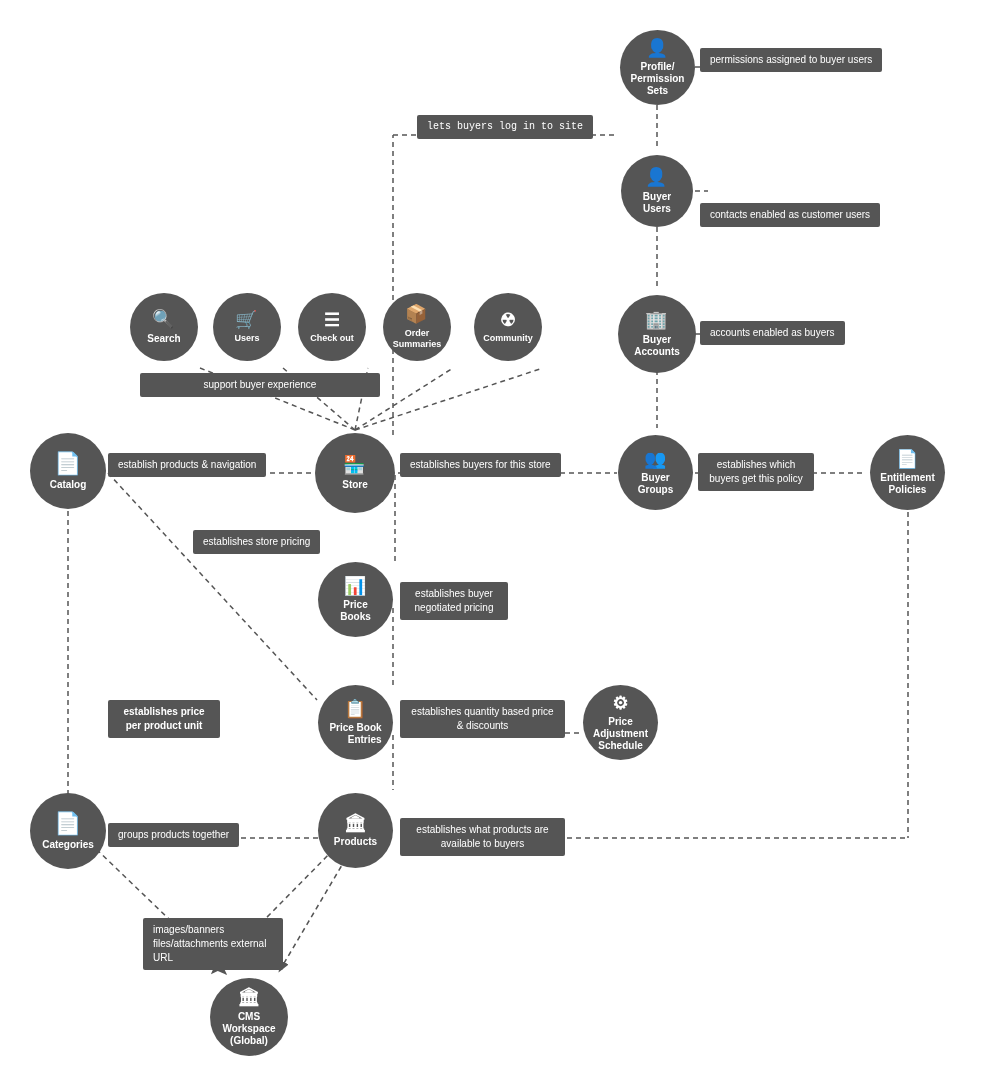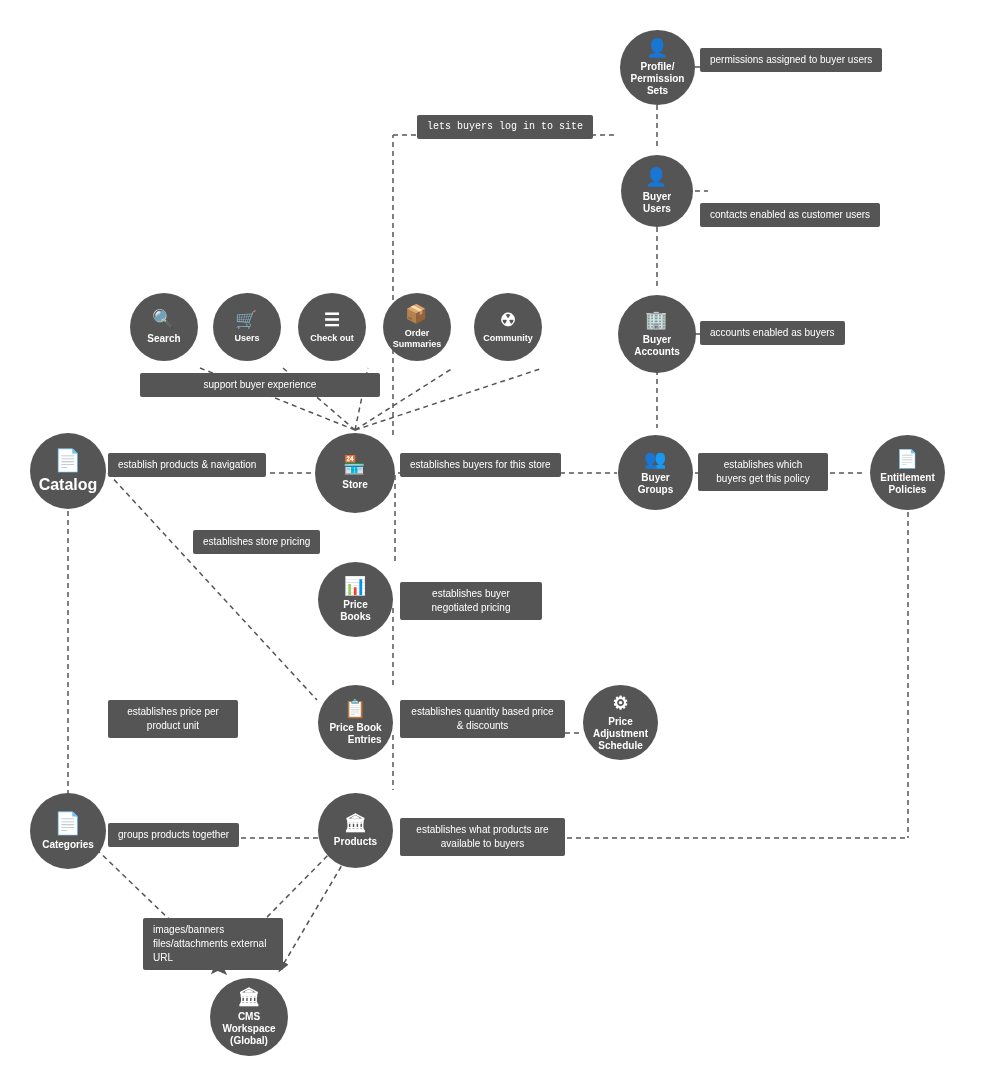--- a/index.html
+++ b/index.html
@@ -155,21 +155,21 @@
   <div style="font-size:10px;">Entitlement<br>Policies</div>
 </div>
 
 <div class="node" style="left:315px; top:433px; width:80px; height:80px;">
   <div class="icon">🏪</div>
   <div style="font-size:10px;">Store</div>
 </div>
 
 <div class="node" style="left:30px; top:433px; width:76px; height:76px;">
   <div style="font-size:22px; margin-bottom:1px;">📄</div>
-  <div style="font-size:16px;">Catalog</div>
+  <div style="font-size:10px;">Catalog</div>
 </div>
 
 <div class="node node-sm" style="left:130px; top:293px; width:68px; height:68px;">
   <div class="icon">🔍</div>
   <div style="font-size:10px;">Search</div>
 </div>
 
 <div class="node node-sm" style="left:213px; top:293px; width:68px; height:68px;">
   <div class="icon">🛒</div>
   <div style="font-size:9px;">Users</div>
@@ -225,21 +225,21 @@
 </div>
 
 <div class="label-box" style="left:700px; top:180px;margin-top:23px;">
   <span>contacts enabled as customer users</span>
 </div>
 
 <div class="label-box" style="left:700px; top:321px;">
   <span>accounts enabled as buyers</span>
 </div>
 
-<div class="label-box" style="left:698px; top:453px; width:130px;">
+<div class="label-box" style="left:698px; top:453px; width:116px;">
   <span>establishes which
 buyers get this policy</span>
 </div>
 
 <div class="label-box" style="left:417px; top:115px;font-family:Liberation Mono, monospace;">
   <span>lets buyers log in to site</span>
 </div>
 
 <div class="label-box" style="left:140px; top:373px; width:240px;">
   <span>support buyer experience</span>
@@ -250,26 +250,26 @@
 </div>
 
 <div class="label-box" style="left:400px; top:453px;">
   <span>establishes buyers for this store</span>
 </div>
 
 <div class="label-box" style="left:193px; top:530px;">
   <span>establishes store pricing</span>
 </div>
 
-<div class="label-box" style="left:400px; top:582px; width:142px;">
+<div class="label-box" style="left:400px; top:582px; width:108px;">
   <span>establishes buyer
 negotiated pricing</span>
 </div>
 
-<div class="label-box" style="left:108px; top:700px; width:130px;">
+<div class="label-box" style="left:108px; top:700px; width:112px;font-weight:bold;">
   <span>establishes price
 per product unit</span>
 </div>
 
 <div class="label-box" style="left:400px; top:700px; width:165px;">
   <span>establishes quantity based
 price &amp; discounts</span>
 </div>
 
 <div class="label-box" style="left:108px; top:823px;">

